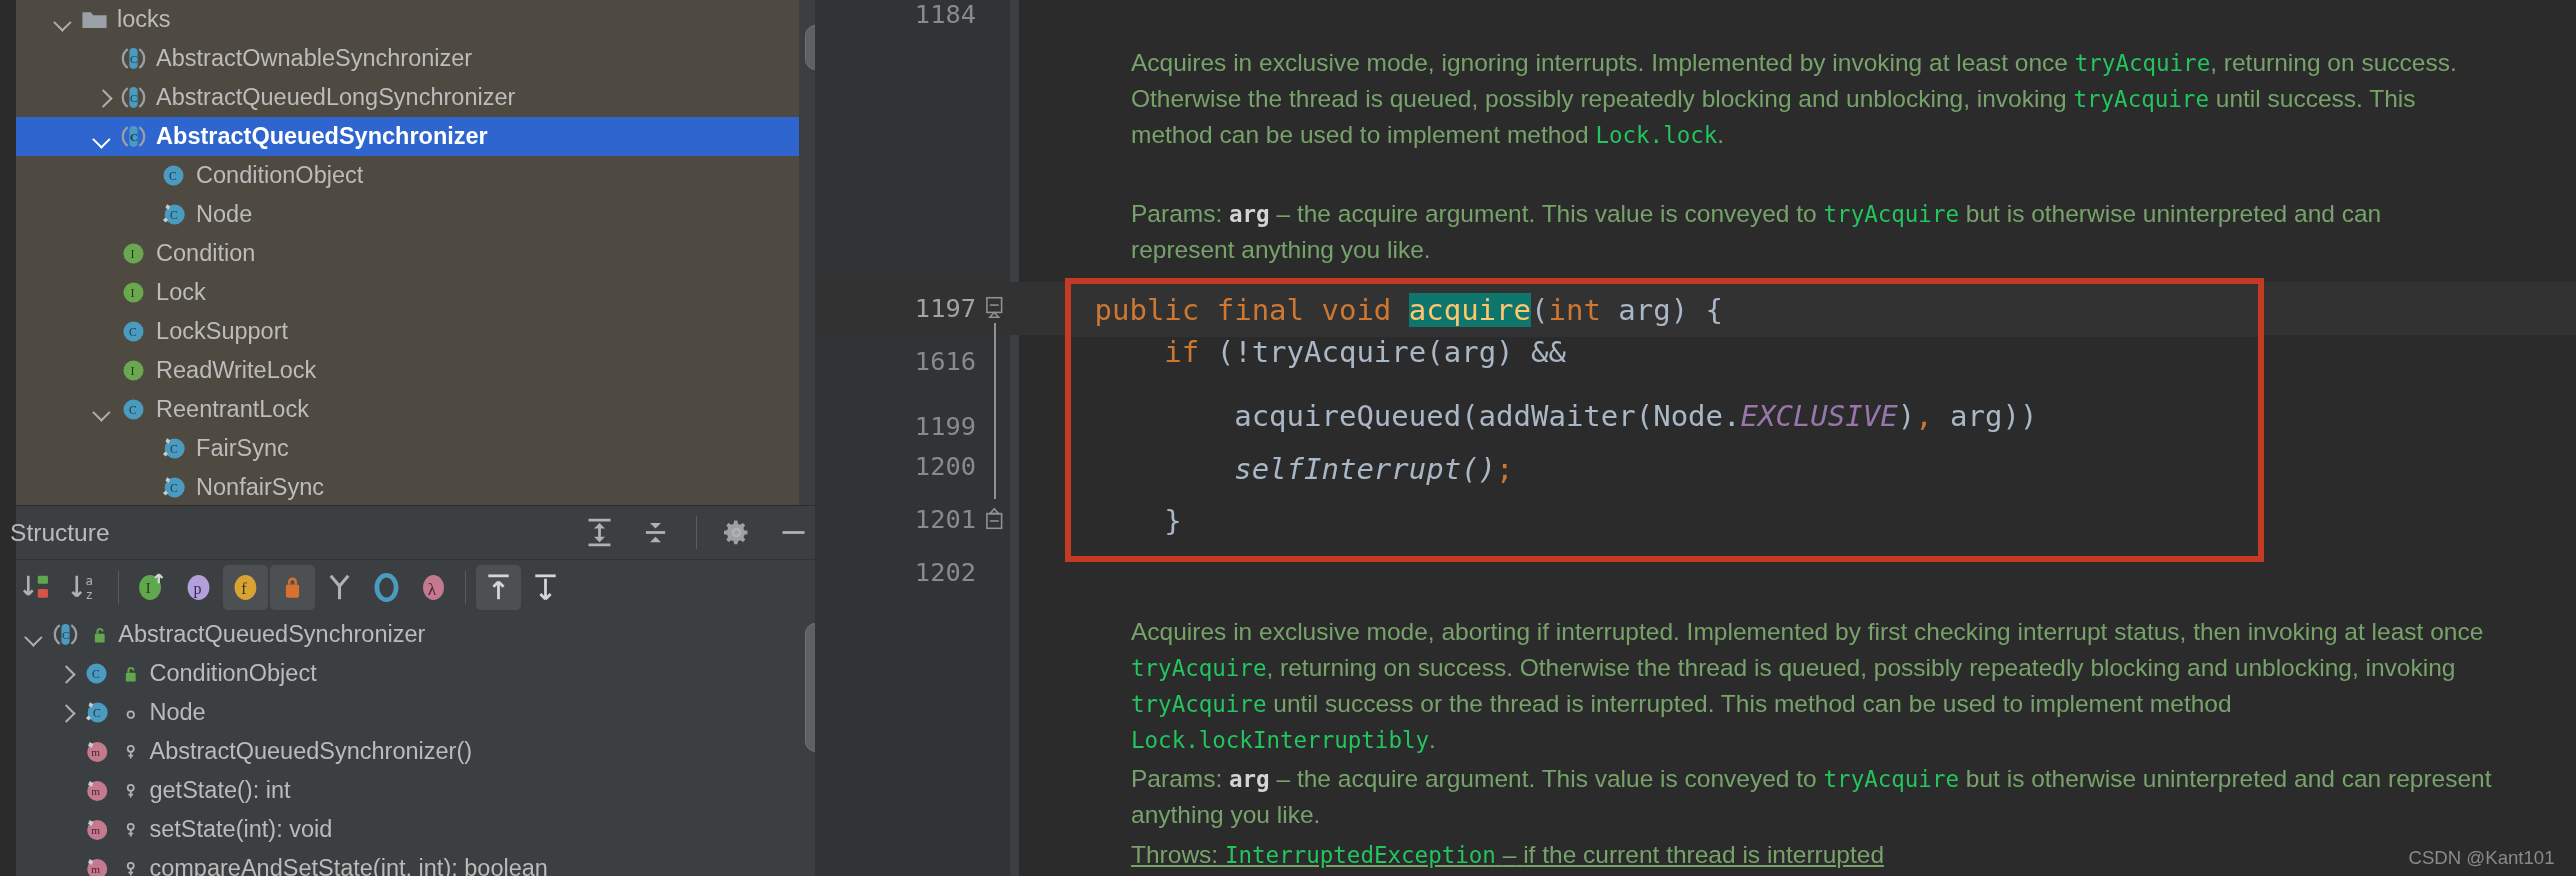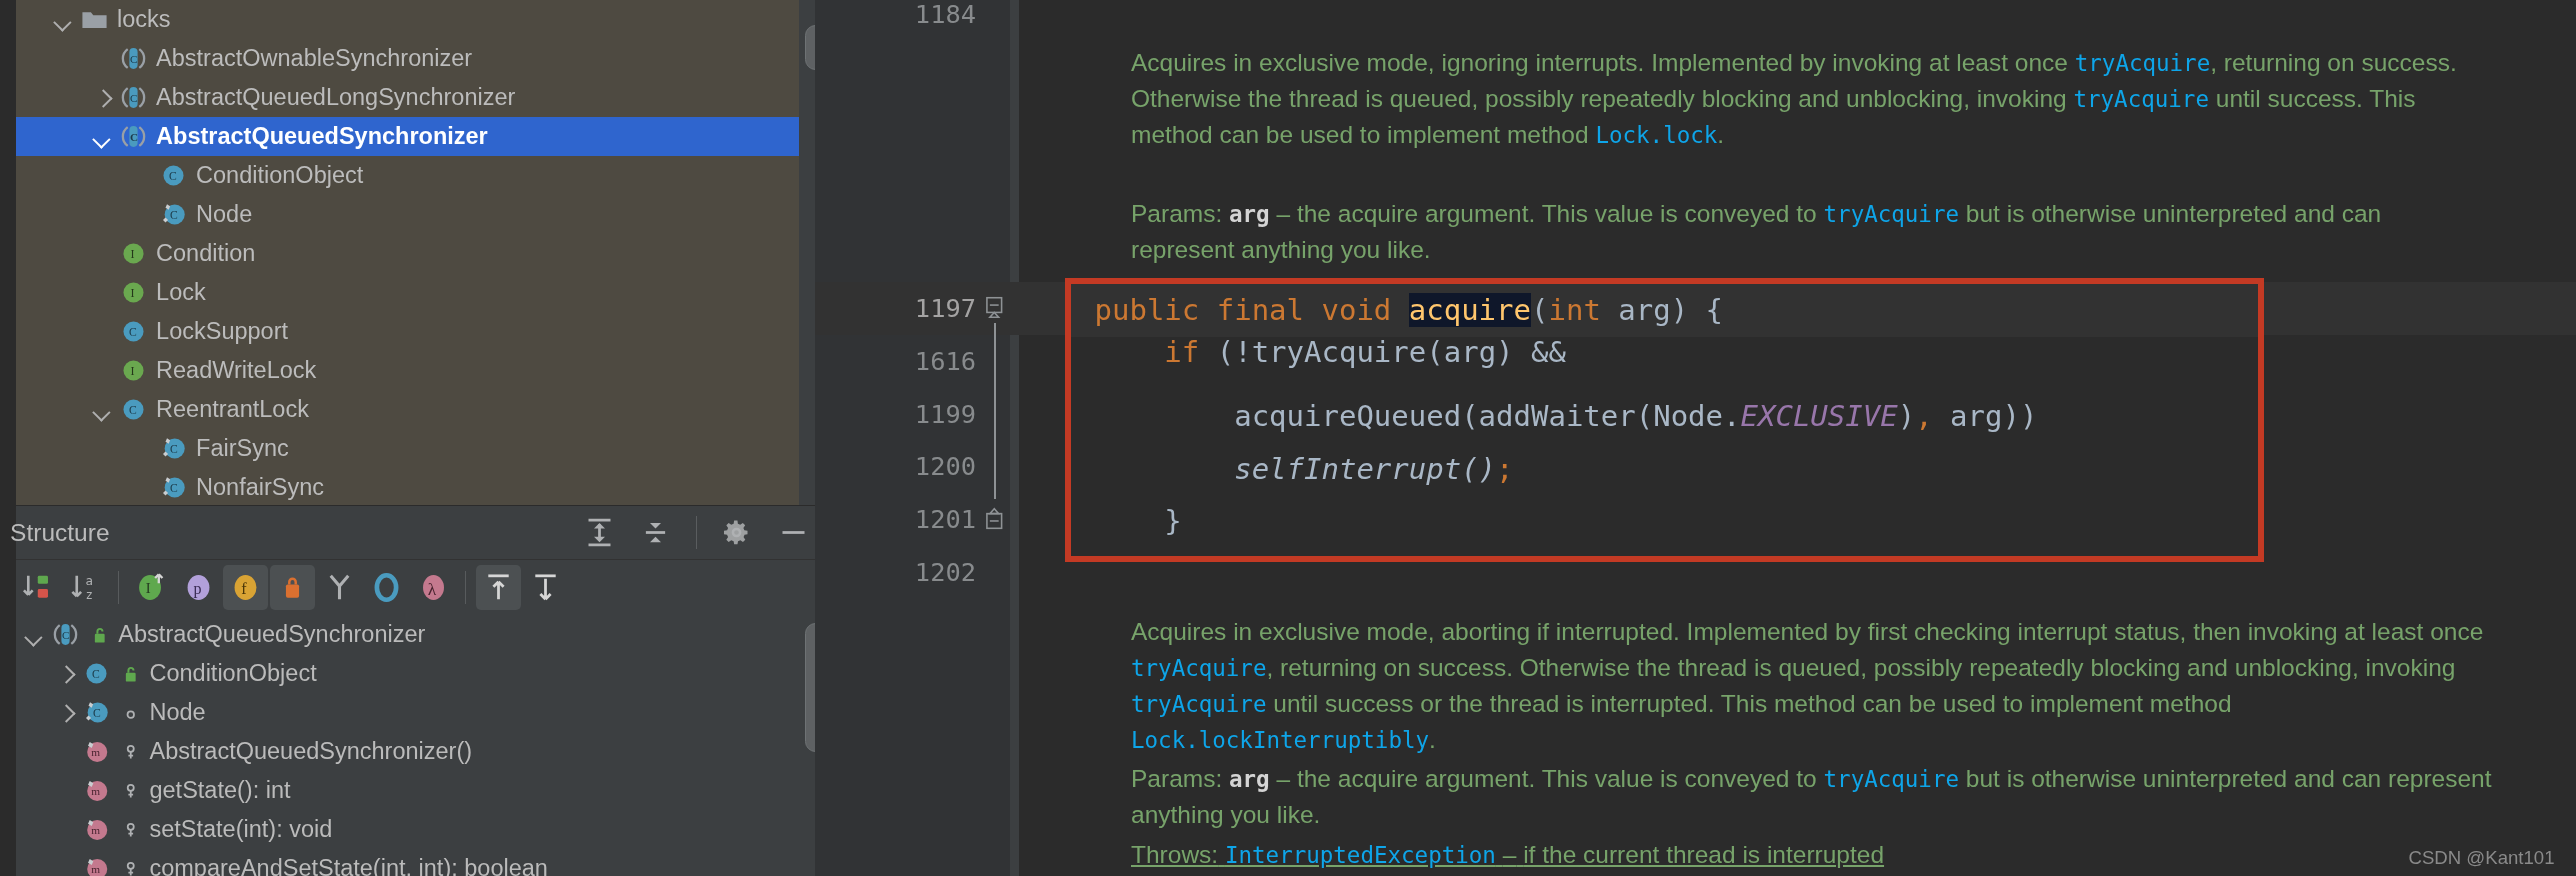--- a/index.html
+++ b/index.html
@@ -52,30 +52,30 @@
 
   
   .editor{position:absolute;left:815px;top:0;width:1761px;height:877px;background:#2B2B2B;}
   .gutter{position:absolute;left:0;top:0;width:204px;height:877px;background:#313335;}
   .gutter-strip{position:absolute;left:195px;top:0;width:8.8px;height:877px;background:#3C3F41;}
   .gnum{position:absolute;left:0;width:161px;text-align:right;color:#888B8D;font-family:"DejaVu Sans Mono",monospace;font-size:25.4px;line-height:53px;height:53px;}
   .gnum.cur{color:#A4A3A3;}
   .fold{position:absolute;left:168px;width:23.5px;height:53px;}
 
   .doc{position:absolute;color:#77A36A;font-size:24.5px;line-height:36px;}
-  .doc .lnk{color:#0ea5e9;font-family:"DejaVu Sans Mono",monospace;font-size:22.5px;}
+  .doc .lnk{color:#22c55e;font-family:"DejaVu Sans Mono",monospace;font-size:22.5px;}
   .doc .param{color:#D4D4D4;font-family:"DejaVu Sans Mono",monospace;font-size:22.5px;font-weight:bold;}
   .doc .tag{color:#77A36A;}
 
   .cur-line-bg{position:absolute;background:#323232;}
   .code-box{position:absolute;border:6.9px solid #C43A24;box-sizing:border-box;background:#2B2B2B;}
   .cline{position:absolute;left:0;right:0;height:53px;font-family:"DejaVu Sans Mono",monospace;font-size:29px;line-height:53px;white-space:pre;color:#A9B7C6;}
   .kw{color:#CC7832;}
   .mth{color:#FFC66D;}
-  .hl{background:#0f172a;}
+  .hl{background:#0f766e;}
   .pun{color:#A9B7C6;}
   .stat{color:#9876AA;font-style:italic;}
   .ital{font-style:italic;}
   .semi{color:#CC7832;}
 
   .watermark{position:absolute;right:21.5px;bottom:7.8px;color:#8A8A8A;font-size:18.6px;font-family:Liberation Sans, sans-serif;}
 </style>
 </head>
 <body>
 
@@ -452,21 +452,21 @@
 
     <div class="gutter"></div>
     <div class="gutter-strip"></div>
 
     <div class="cur-line-bg" style="left:0;top:282px;width:204px;height:53px;"></div>
     <div class="cur-line-bg" style="left:204px;top:282px;width:1557px;height:53px;"></div>
 
     <div class="gnum" style="top:-11.7px;">1184</div>
     <div class="gnum cur" style="top:282px;">1197</div>
     <div class="gnum" style="top:335px;">1616</div>
-    <div class="gnum" style="top:388px;text-align:right;">1199</div>
+    <div class="gnum" style="top:400px;text-align:right;">1199</div>
     <div class="gnum" style="top:440px;">1200</div>
     <div class="gnum" style="top:493px;">1201</div>
     <div class="gnum" style="top:546px;">1202</div>
 
     <div class="fold" style="top:282px;">
       <svg width="23.5" height="53" viewBox="0 0 24 54">
         <rect x="4" y="16" width="15" height="15" fill="none" stroke="#8E9295" stroke-width="1.6"></rect>
         <line x1="7" y1="23.5" x2="16" y2="23.5" stroke="#8E9295" stroke-width="1.6"></line>
         <path d="M11.5 31 L7 36 L16 36 Z" fill="#313335" stroke="#8E9295" stroke-width="1.6"></path>
       </svg>

